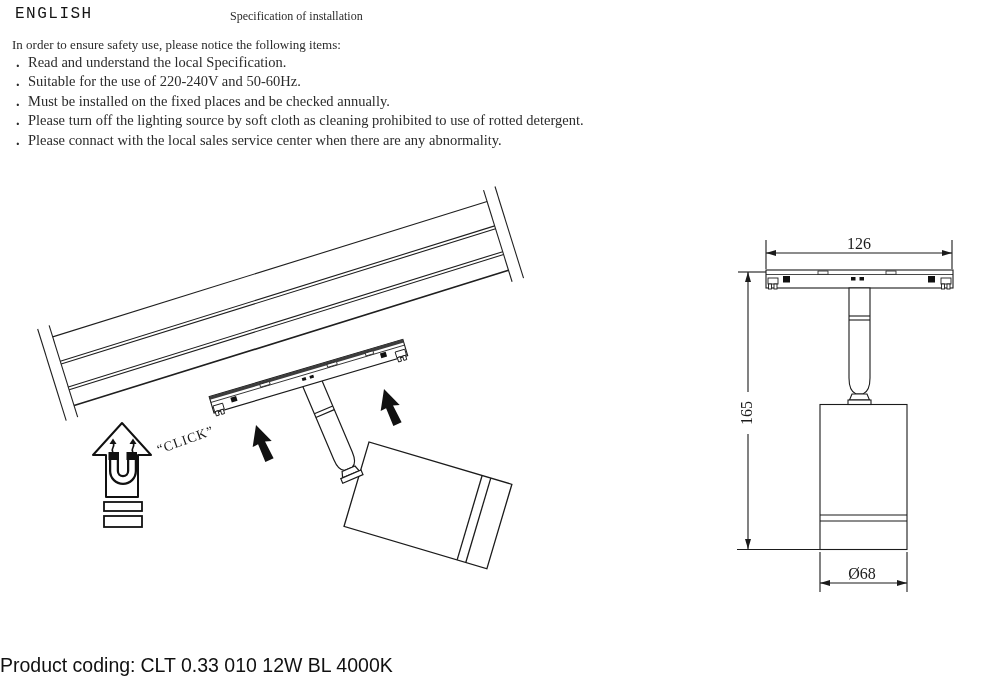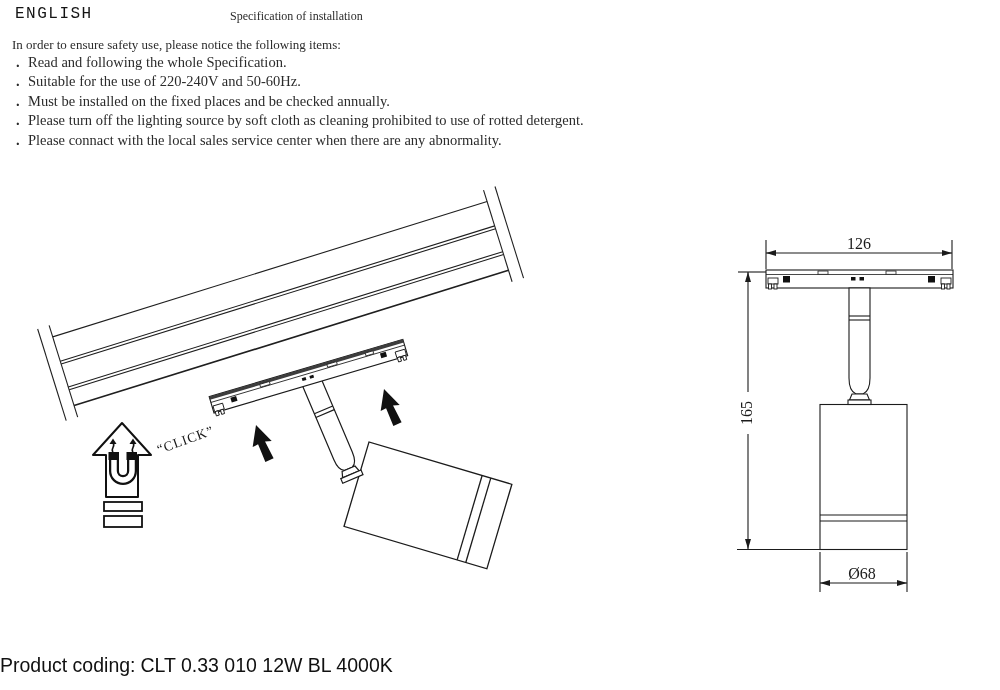--- a/index.html
+++ b/index.html
@@ -26,21 +26,21 @@
   .clicktext{font-family:"Liberation Serif", serif;font-size:13.5px;fill:#1b1b1b;letter-spacing:1px;}
 </style>
 </head>
 <body>
 
 <div class="lang">ENGLISH</div>
 <div class="title">Specification of installation</div>
 <div class="intro">In order to ensure safety use, please notice the following items:</div>
 
 <ul class="safety">
-  <li><span class="blt">.</span><span>Read and following the whole Specification.</span></li>
+  <li><span class="blt">.</span><span>Read and understand the local Specification.</span></li>
   <li><span class="blt">.</span><span>Suitable for the use of 220-240V and 50-60Hz.</span></li>
   <li><span class="blt">.</span><span>Must be installed on the fixed places and be checked annually.</span></li>
   <li><span class="blt">.</span><span>Please turn off the lighting source by soft cloth as cleaning prohibited to use of rotted detergent.</span></li>
   <li><span class="blt">.</span><span>Please connact with the local sales service center when there are any abnormality.</span></li>
 </ul>
 
 <svg class="drawing" width="1000" height="440" viewBox="0 175 1000 440" stroke-linecap="butt" stroke-linejoin="miter">
 
   <g>
 

